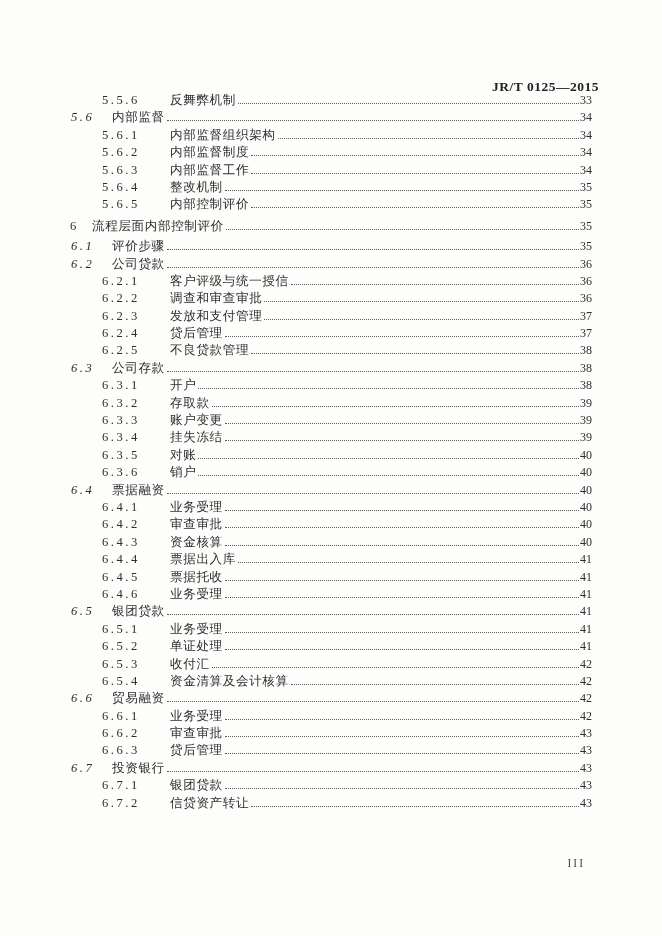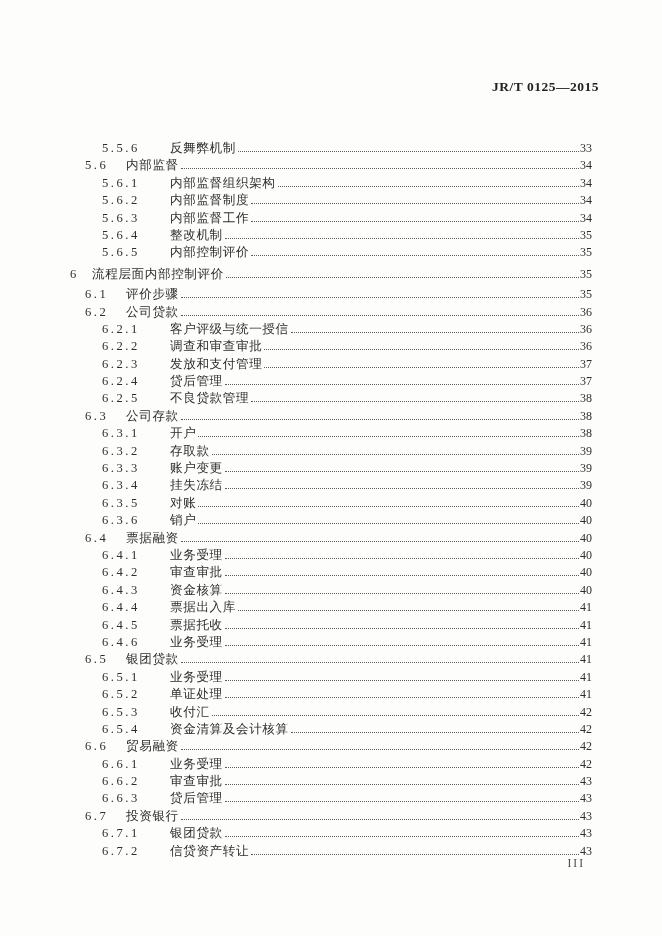--- a/index.html
+++ b/index.html
@@ -11,35 +11,35 @@
     position:relative;
     overflow:hidden;
   }
   .page{position:absolute;inset:0;}
   .doc-header{
     position:absolute;top:79px;right:63px;
     font-size:13.5px;font-weight:700;color:#222;
     letter-spacing:0.5px;
   }
   .toc{
-    position:absolute;left:70px;right:70px;top:120px;
+    position:absolute;left:70px;right:70px;top:92px;
   }
   .row{
     display:flex;align-items:baseline;
     height:17.4px;line-height:17.4px;
     font-size:12.6px;white-space:nowrap;
   }
   .row .num{
     flex:0 0 auto;letter-spacing:2.5px;color:#2e2e2e;
   }
   .row.lvl1 .num{width:22px;}
-  .row.lvl2 .num{width:41px;margin-left:15px;}
+  .row.lvl2 .num{width:41px;margin-left:1px;font-style:italic;}
   .row.lvl3 .num{width:68px;margin-left:32px;}
   .row.lvl1{margin-top:4px;margin-bottom:3px;}
-  .row .title{flex:0 0 auto;letter-spacing:0.6px;margin-top:20px;}
+  .row .title{flex:0 0 auto;letter-spacing:0.6px;}
   .row .leader{
     flex:1 1 auto;
     border-bottom:1.4px dotted #5a5a5a;
     margin:0 1px 3px 2px;
     min-width:10px;
   }
   .row .pg{flex:0 0 auto;font-size:12px;color:#2e2e2e;text-align:right;}
   .doc-footer{
     position:absolute;top:857px;right:77px;
     font-size:11.5px;color:#4a4a4a;letter-spacing:2px;

